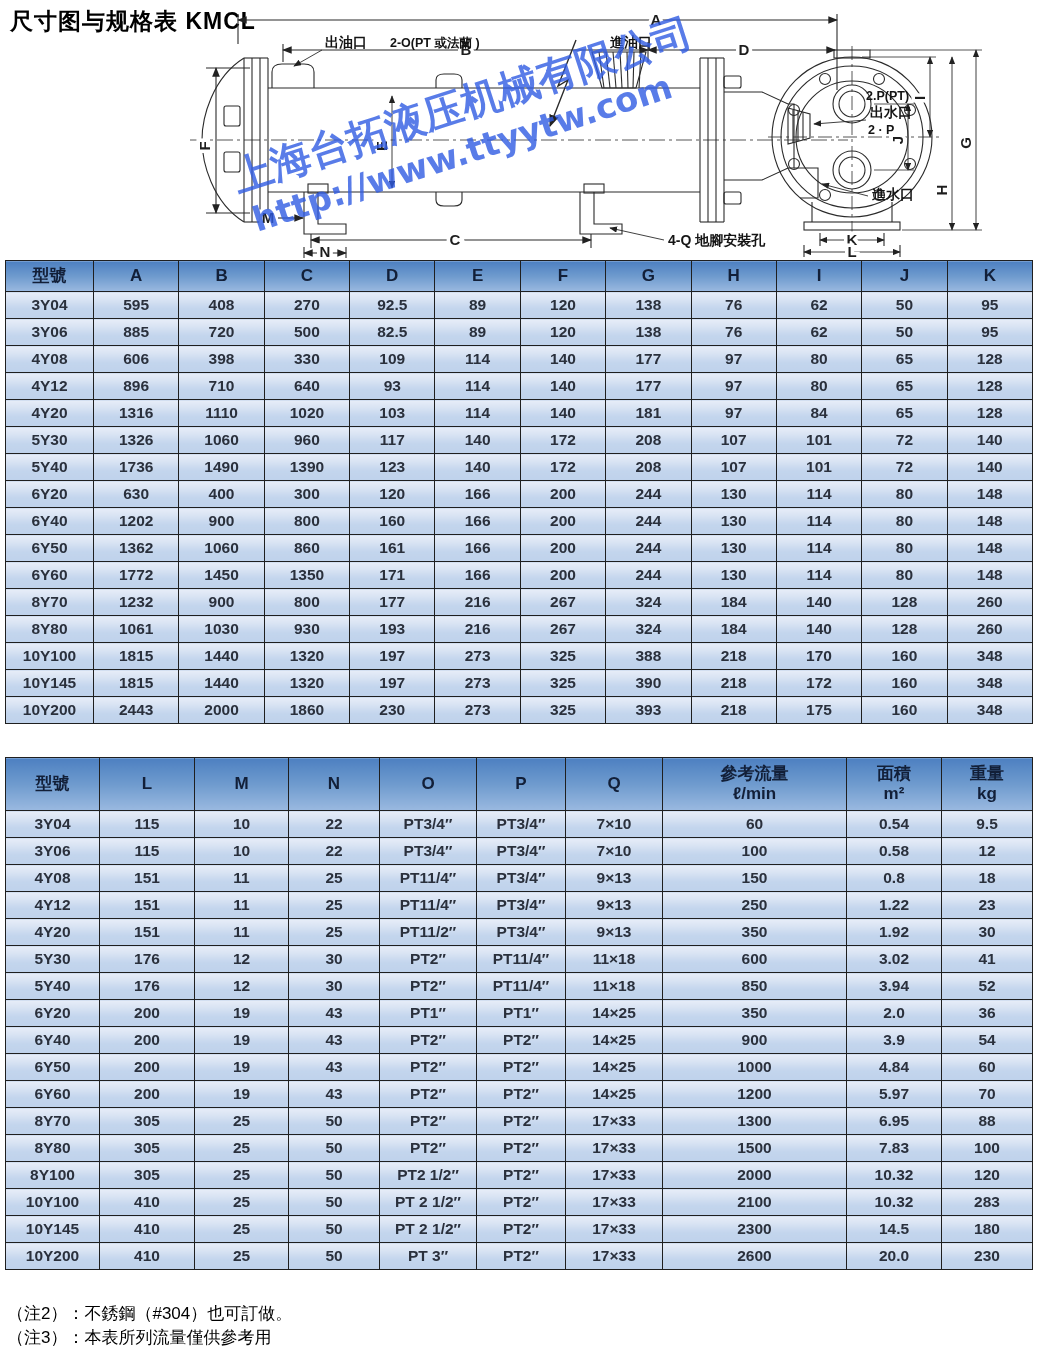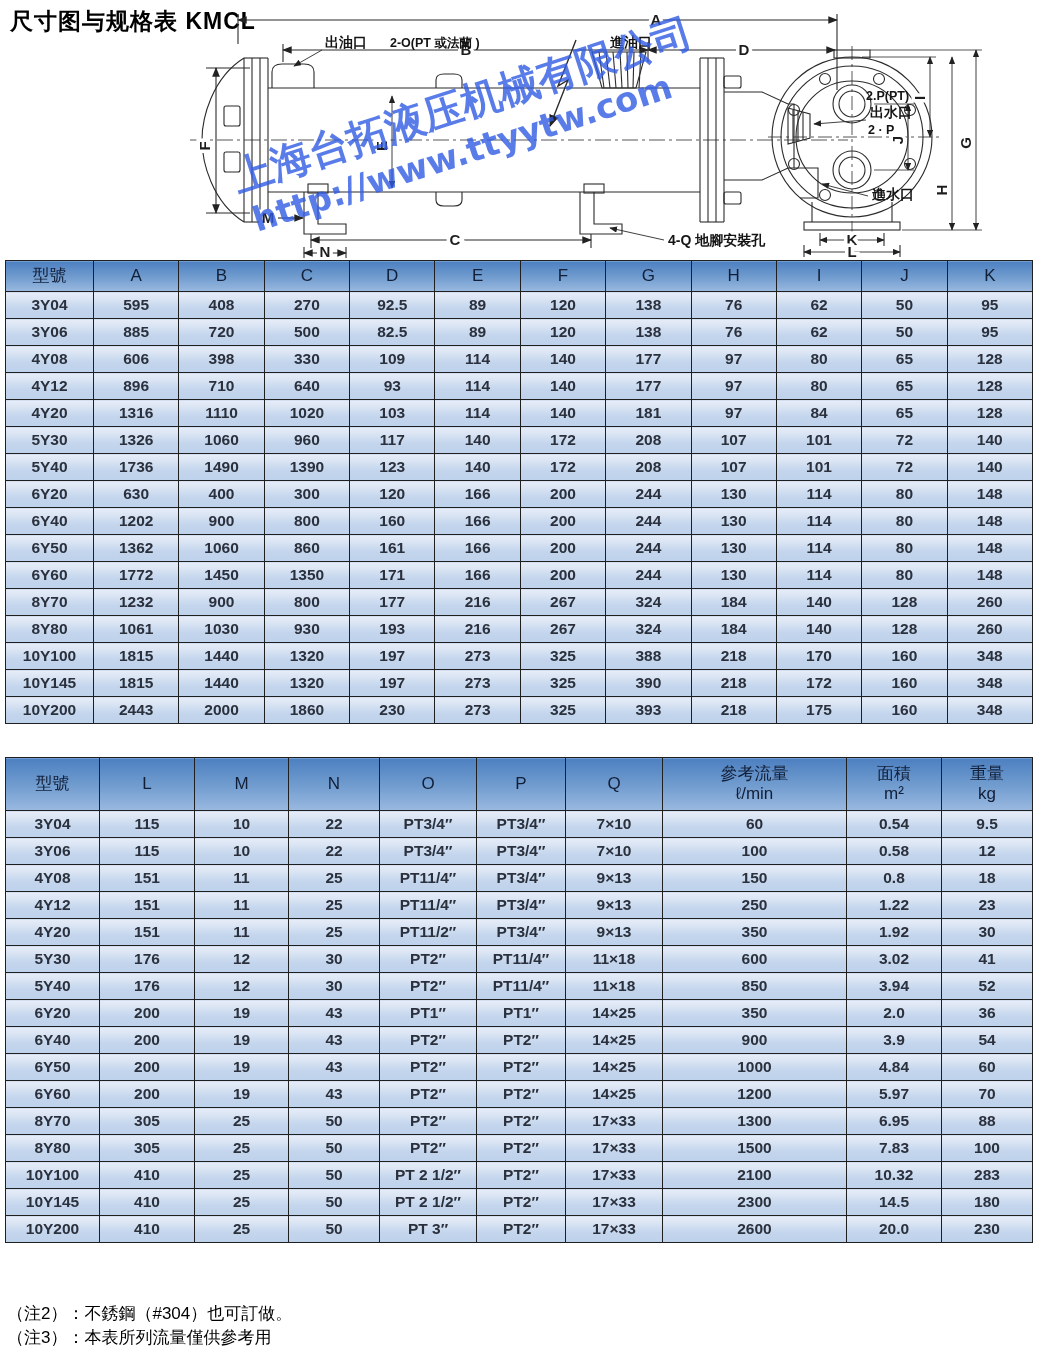--- a/index.html
+++ b/index.html
@@ -5,21 +5,21 @@
   html,body{margin:0;padding:0;background:#ffffff;}
   .sheet{position:relative;width:1038px;height:1369px;background:#fff;overflow:hidden;
          font-family:"Liberation Sans","DejaVu Sans",sans-serif;}
   .title{position:absolute;left:10px;top:6px;font-size:23px;font-weight:bold;color:#000;
          letter-spacing:1px;white-space:nowrap;}
   svg.drawing{position:absolute;left:0;top:0;width:1038px;height:258px;}
   .tblwrap{position:absolute;left:5px;width:1028px;}
   .t1{top:260px;} .t2{top:757px;}
   table{border-collapse:collapse;width:100%;table-layout:fixed;}
   th{background:linear-gradient(180deg,#4d80c1 0%,#6f9bce 50%,#9ab9e0 100%);
-     font-size:17px;font-weight:normal;color:#121f38;border:1px solid #1f1f1f;
+     font-size:17px;font-weight:bold;color:#121f38;border:1px solid #1f1f1f;
      white-space:pre-line;line-height:1.15;padding:2px 8px;}
   .t1 th{height:26px;}
   .t2 th{height:48px;vertical-align:middle;}
   td{background:linear-gradient(180deg,#e7edf8 0%,#d8e3f3 28%,#c3d5ed 62%,#bfd2eb 100%);
      font-size:15.5px;font-weight:600;color:#2a303c;border:1px solid #1f1f1f;
      height:26px;text-align:center;vertical-align:middle;padding:0;}
   .notes{position:absolute;left:7px;top:1302px;font-size:17px;color:#000;
          font-weight:500;line-height:1.42;white-space:nowrap;}
   
   .dim{font-family:"Liberation Sans","DejaVu Sans",sans-serif;font-size:15px;font-weight:bold;
@@ -646,20 +646,32 @@
             <td>25</td>
             <td>50</td>
             <td>PT2″</td>
             <td>PT2″</td>
             <td>17×33</td>
             <td>1500</td>
             <td>7.83</td>
             <td>100</td>
           </tr>
           <tr>
+            <td>8Y100</td>
+            <td>305</td>
+            <td>25</td>
+            <td>50</td>
+            <td>PT2 1/2″</td>
+            <td>PT2″</td>
+            <td>17×33</td>
+            <td>2000</td>
+            <td>10.32</td>
+            <td>120</td>
+          </tr>
+          <tr>
             <td>10Y100</td>
             <td>410</td>
             <td>25</td>
             <td>50</td>
             <td>PT 2 1/2″</td>
             <td>PT2″</td>
             <td>17×33</td>
             <td>2100</td>
             <td>10.32</td>
             <td>283</td>

